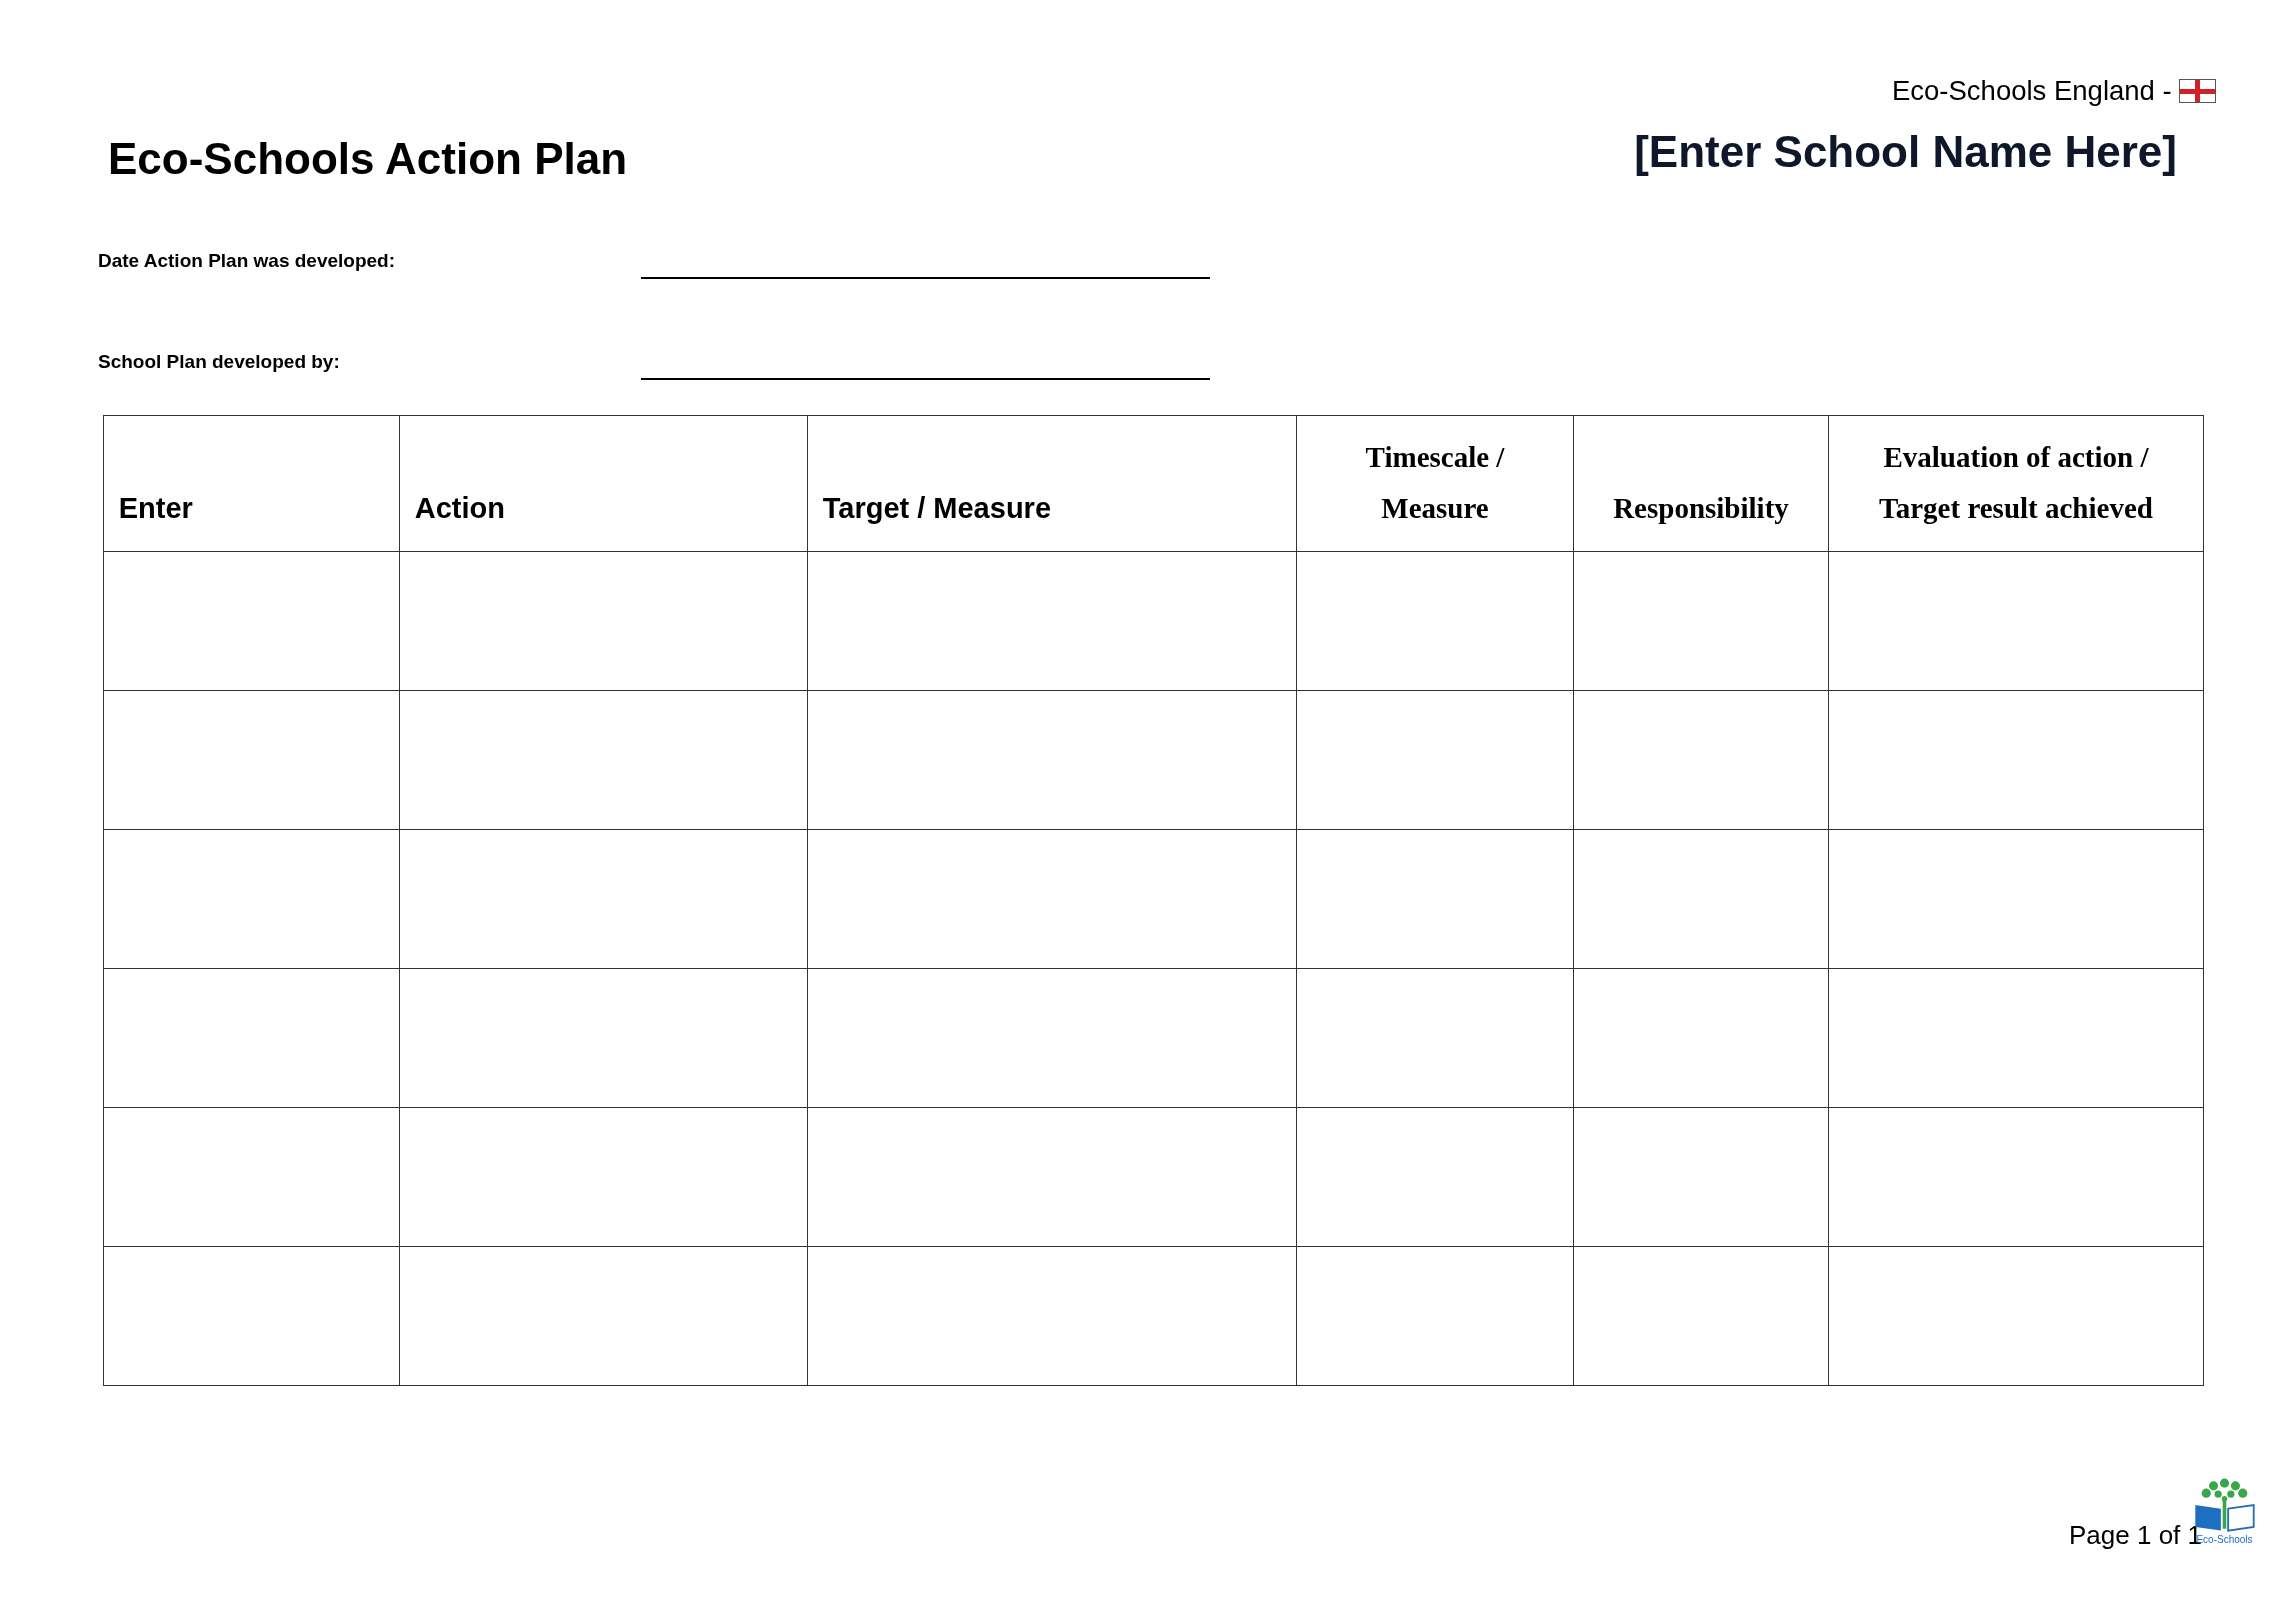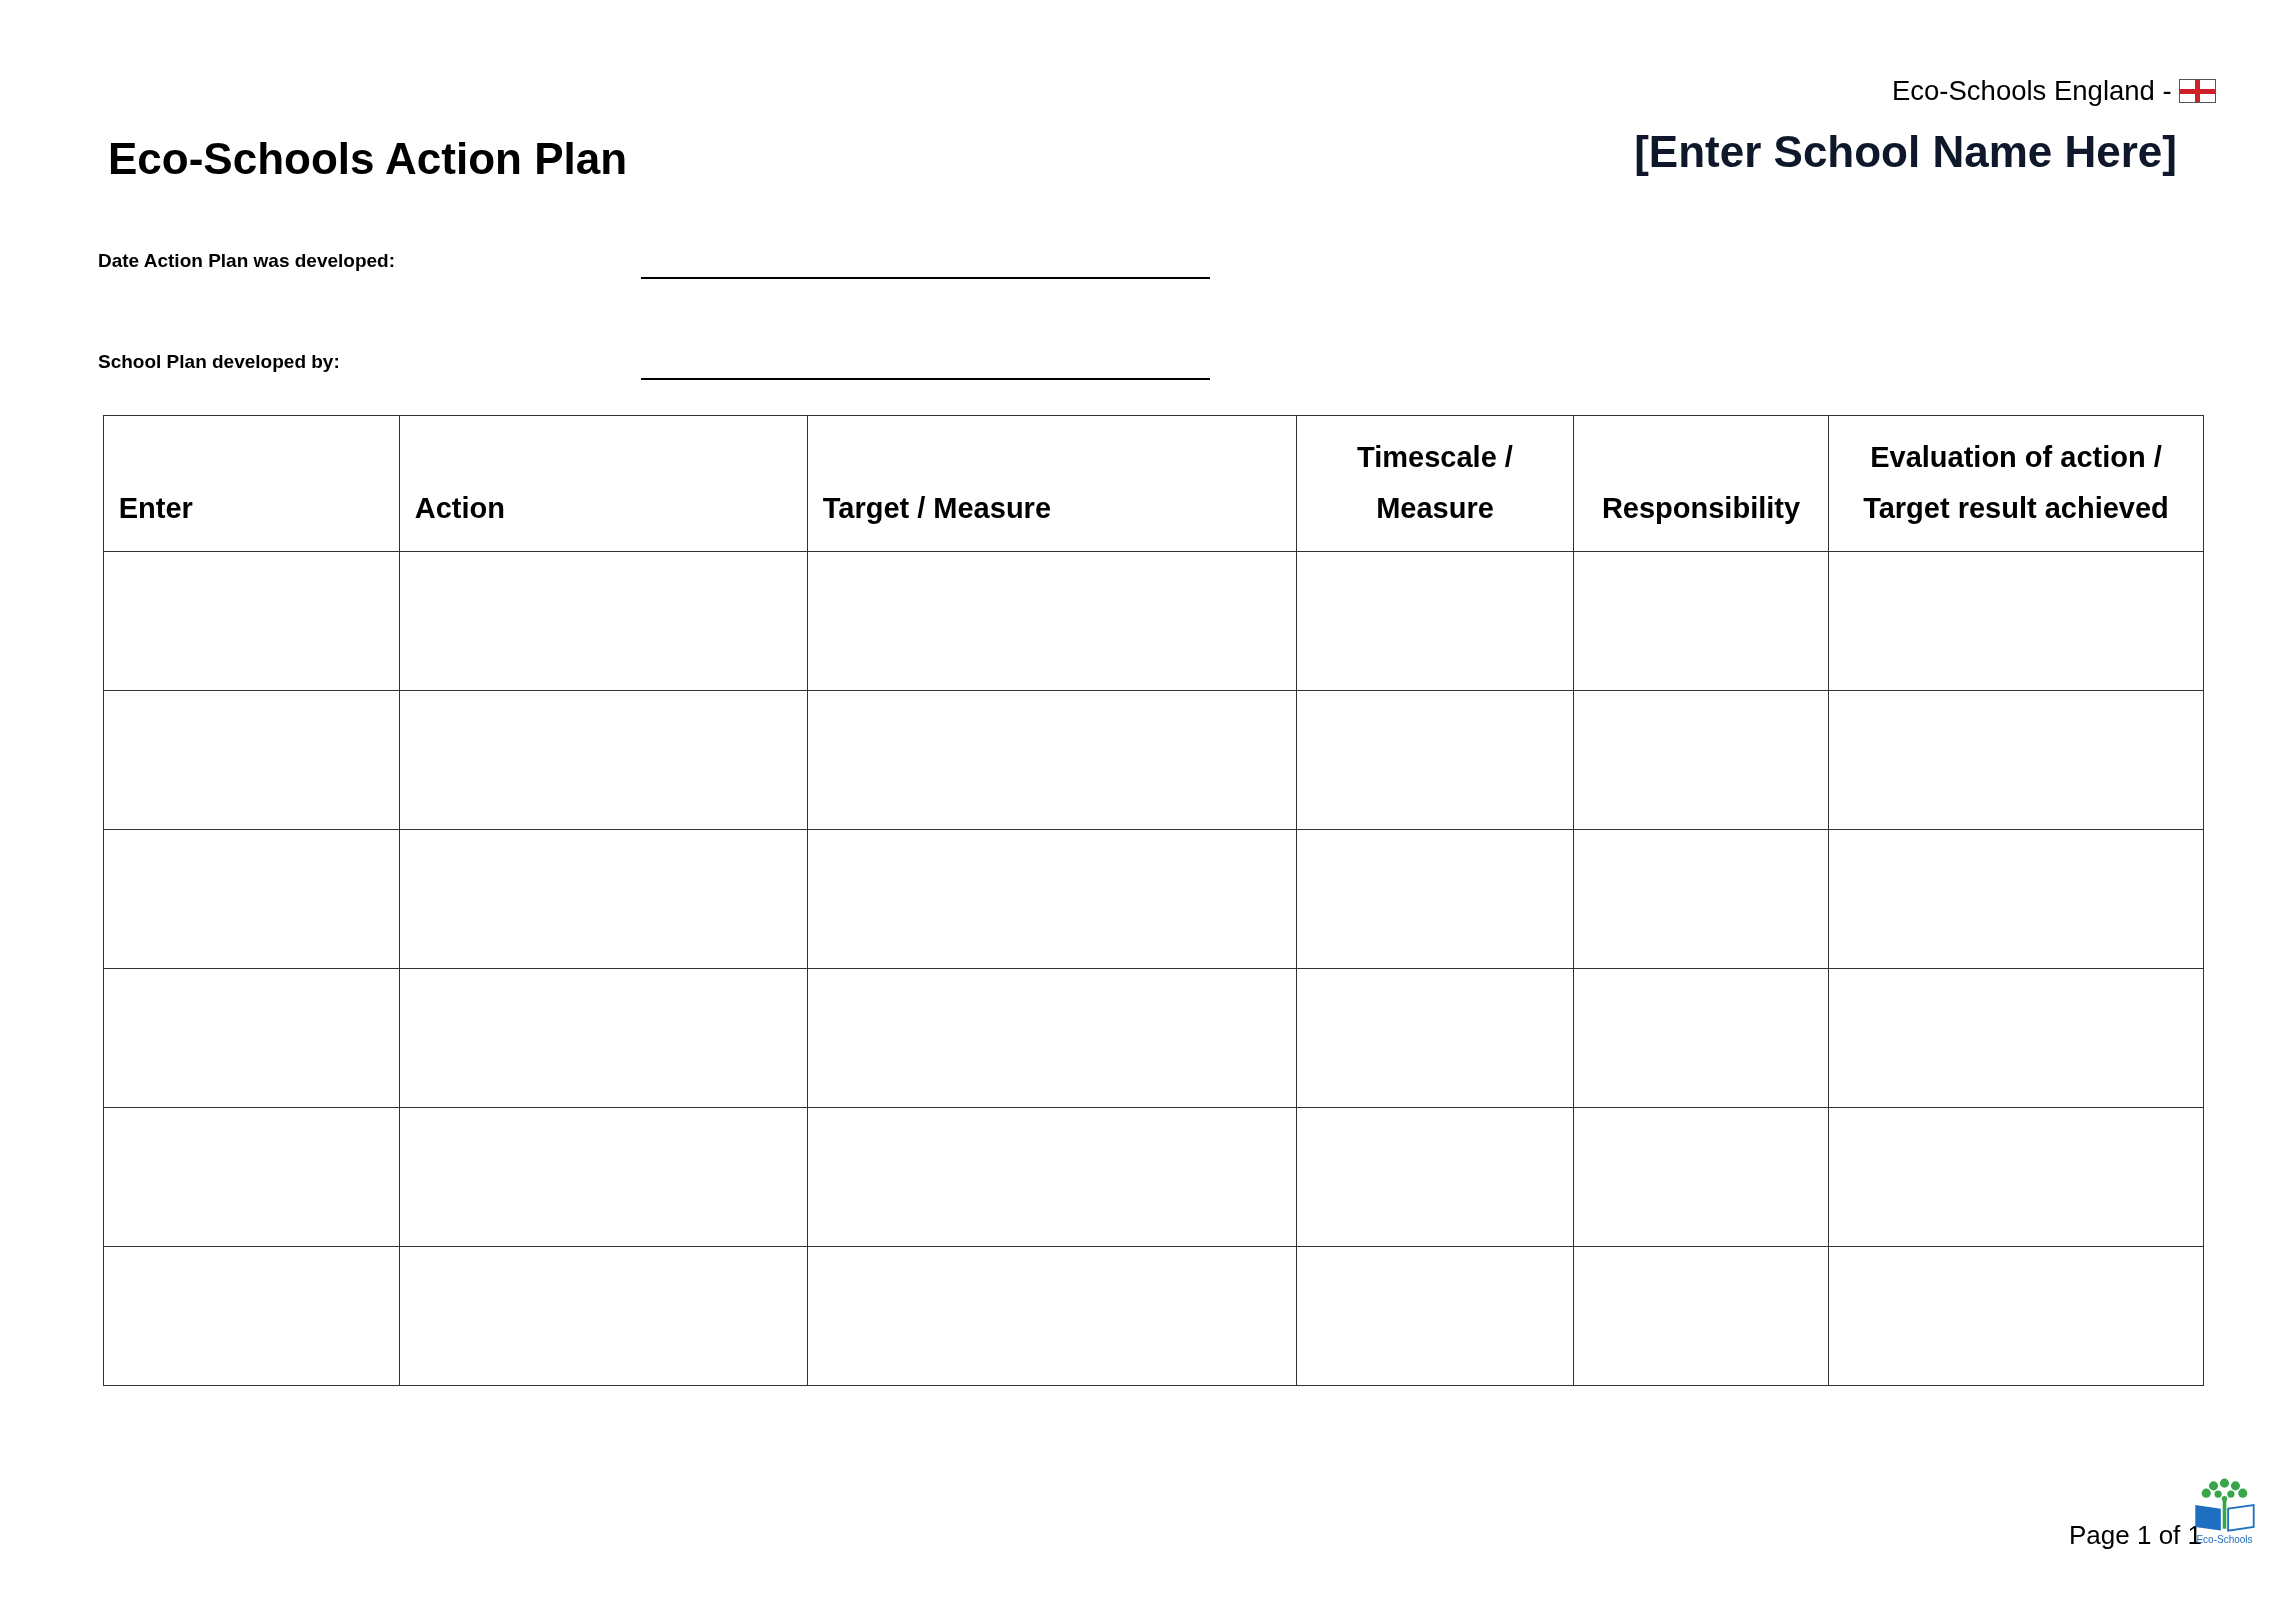--- a/index.html
+++ b/index.html
@@ -11,21 +11,21 @@
   #flag .h{position:absolute;left:0;right:0;top:9.2px;height:4.6px;background:#d0202a;}
   #flag .v{position:absolute;top:0;bottom:0;left:14.7px;width:5.5px;background:#d0202a;}
   #title{left:108px;top:127px;font-size:44px;font-weight:bold;margin-top:7px;}
   #school{right:119px;top:127px;font-size:44px;font-weight:bold;color:#0f172a;}
   .label{font-size:19px;font-weight:bold;left:98px;}
   .line{left:641px;width:569px;border-bottom:2.8px solid #000;height:0;}
   table{position:absolute;left:103px;top:415px;border-collapse:collapse;table-layout:fixed;width:2099px;}
   td,th{border:1.8px solid #333;padding:0;}
   th{height:118px;font-size:29px;font-weight:bold;vertical-align:bottom;padding:0 14.7px 16.5px 14.7px;line-height:51px;}
   th.l{text-align:left;}
-  th.c{text-align:center;}
+  th.c{text-align:center;font-family:Liberation Serif, serif;}
   td{height:138px;}
   #page-num{right:94px;top:1520px;font-size:26px;font-weight:normal;}
   #logo{right:35px;top:1474px;width:73px;height:73px;}
 </style>
 </head>
 <body>
 
 <div id="header-right" class="abs">
   <span>Eco-Schools England -</span>
   <span id="flag">

